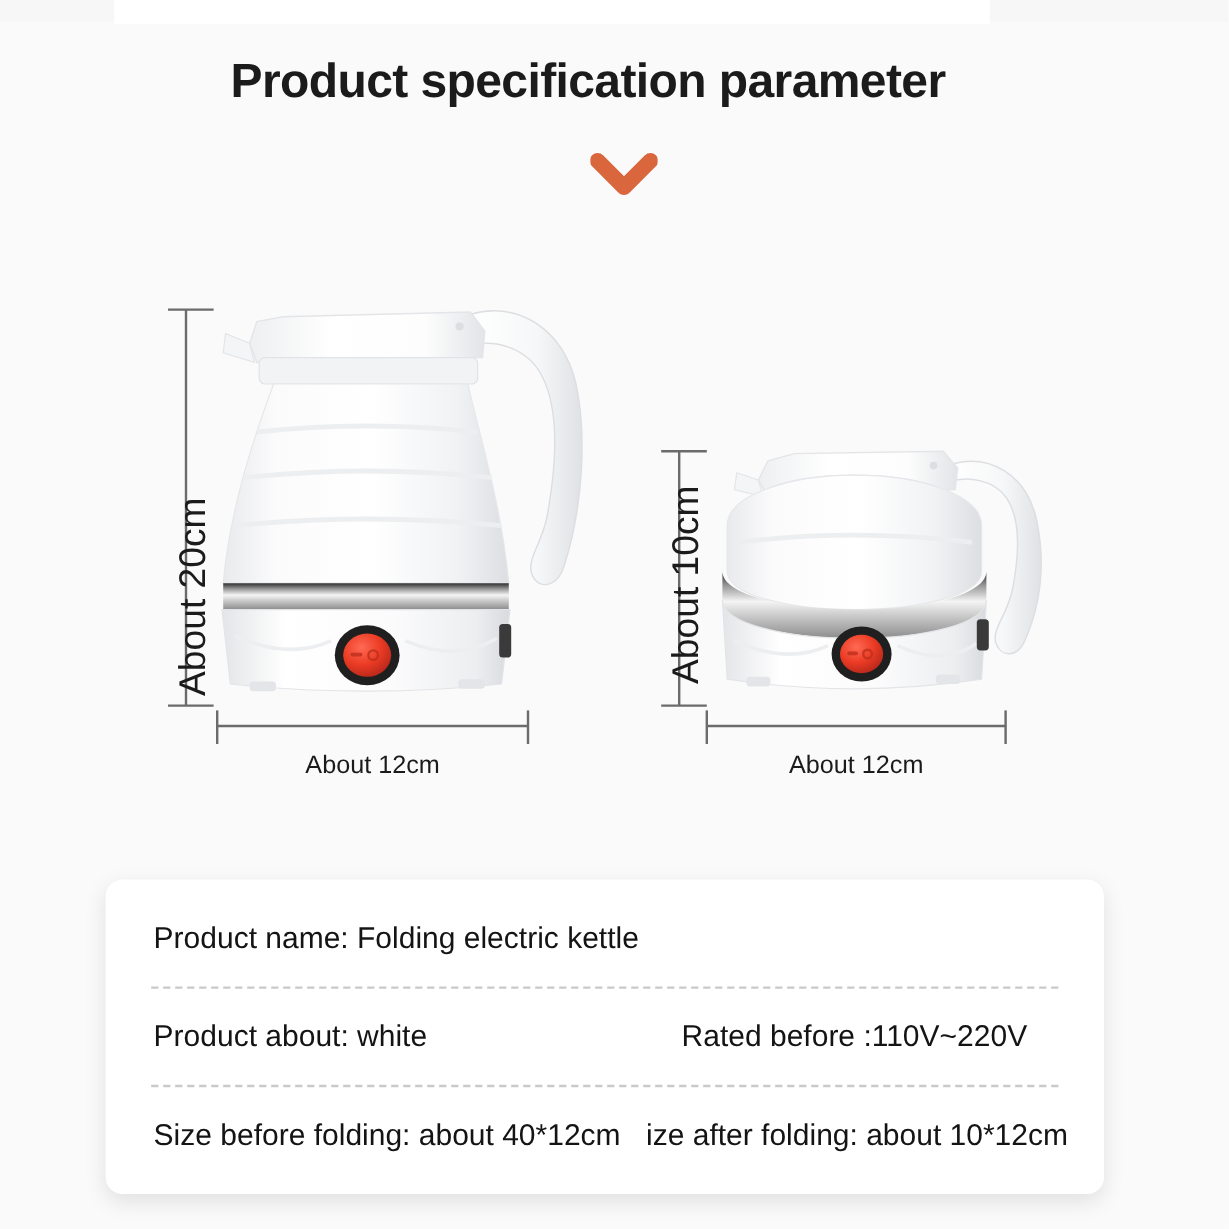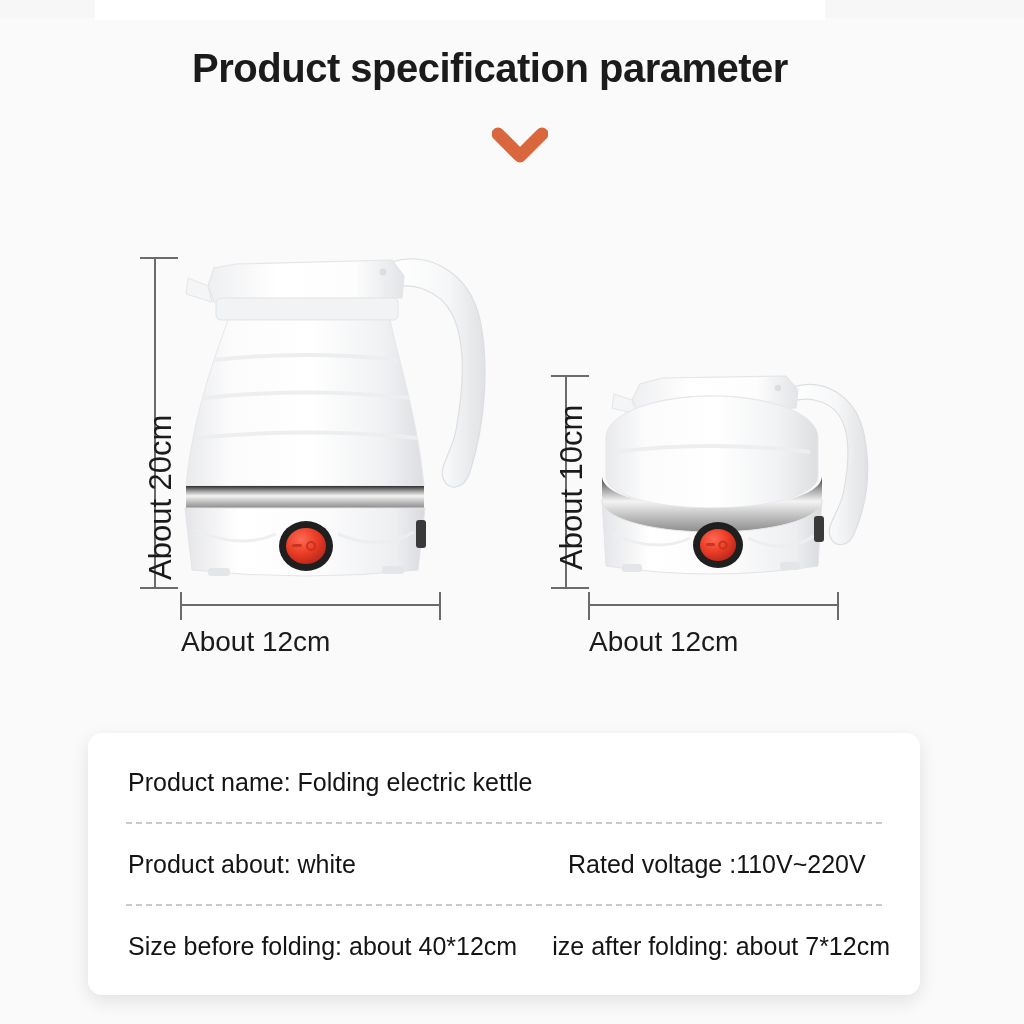--- a/index.html
+++ b/index.html
@@ -65,24 +65,24 @@
     position: absolute;
     font-size: 31px;
     color: #1b1b1b;
     white-space: nowrap;
     transform-origin: 0 0;
     transform: rotate(-90deg);
     letter-spacing: 0px;
   }
   .hlabel {
     position: absolute;
-    font-size: 28px;
+    font-size: 21px;
     color: #1b1b1b;
     white-space: nowrap;
-    text-align: left;
+    text-align: center;
   }
 
   
   .spec-card {
     position: absolute;
     left: 88px;
     top: 733px;
     width: 832px;
     height: 262px;
     background: #ffffff;
@@ -278,25 +278,25 @@
   <div class="spec-card">
 
     <div class="spec-row">
       <div class="spec-cell left">Product name: Folding electric kettle</div>
     </div>
 
     <div class="spec-divider"></div>
 
     <div class="spec-row">
       <div class="spec-cell left">Product about: white</div>
-      <div class="spec-cell right">Rated voltage :110V~220V</div>
+      <div class="spec-cell right">Rated before :110V~220V</div>
     </div>
 
     <div class="spec-divider"></div>
 
     <div class="spec-row">
       <div class="spec-cell left">Size before folding: about 40*12cm</div>
-      <div class="spec-cell right">ize after folding: about 7*12cm</div>
+      <div class="spec-cell right">ize after folding: about 10*12cm</div>
     </div>
 
   </div>
 
 </div>
 
 </body></html>

